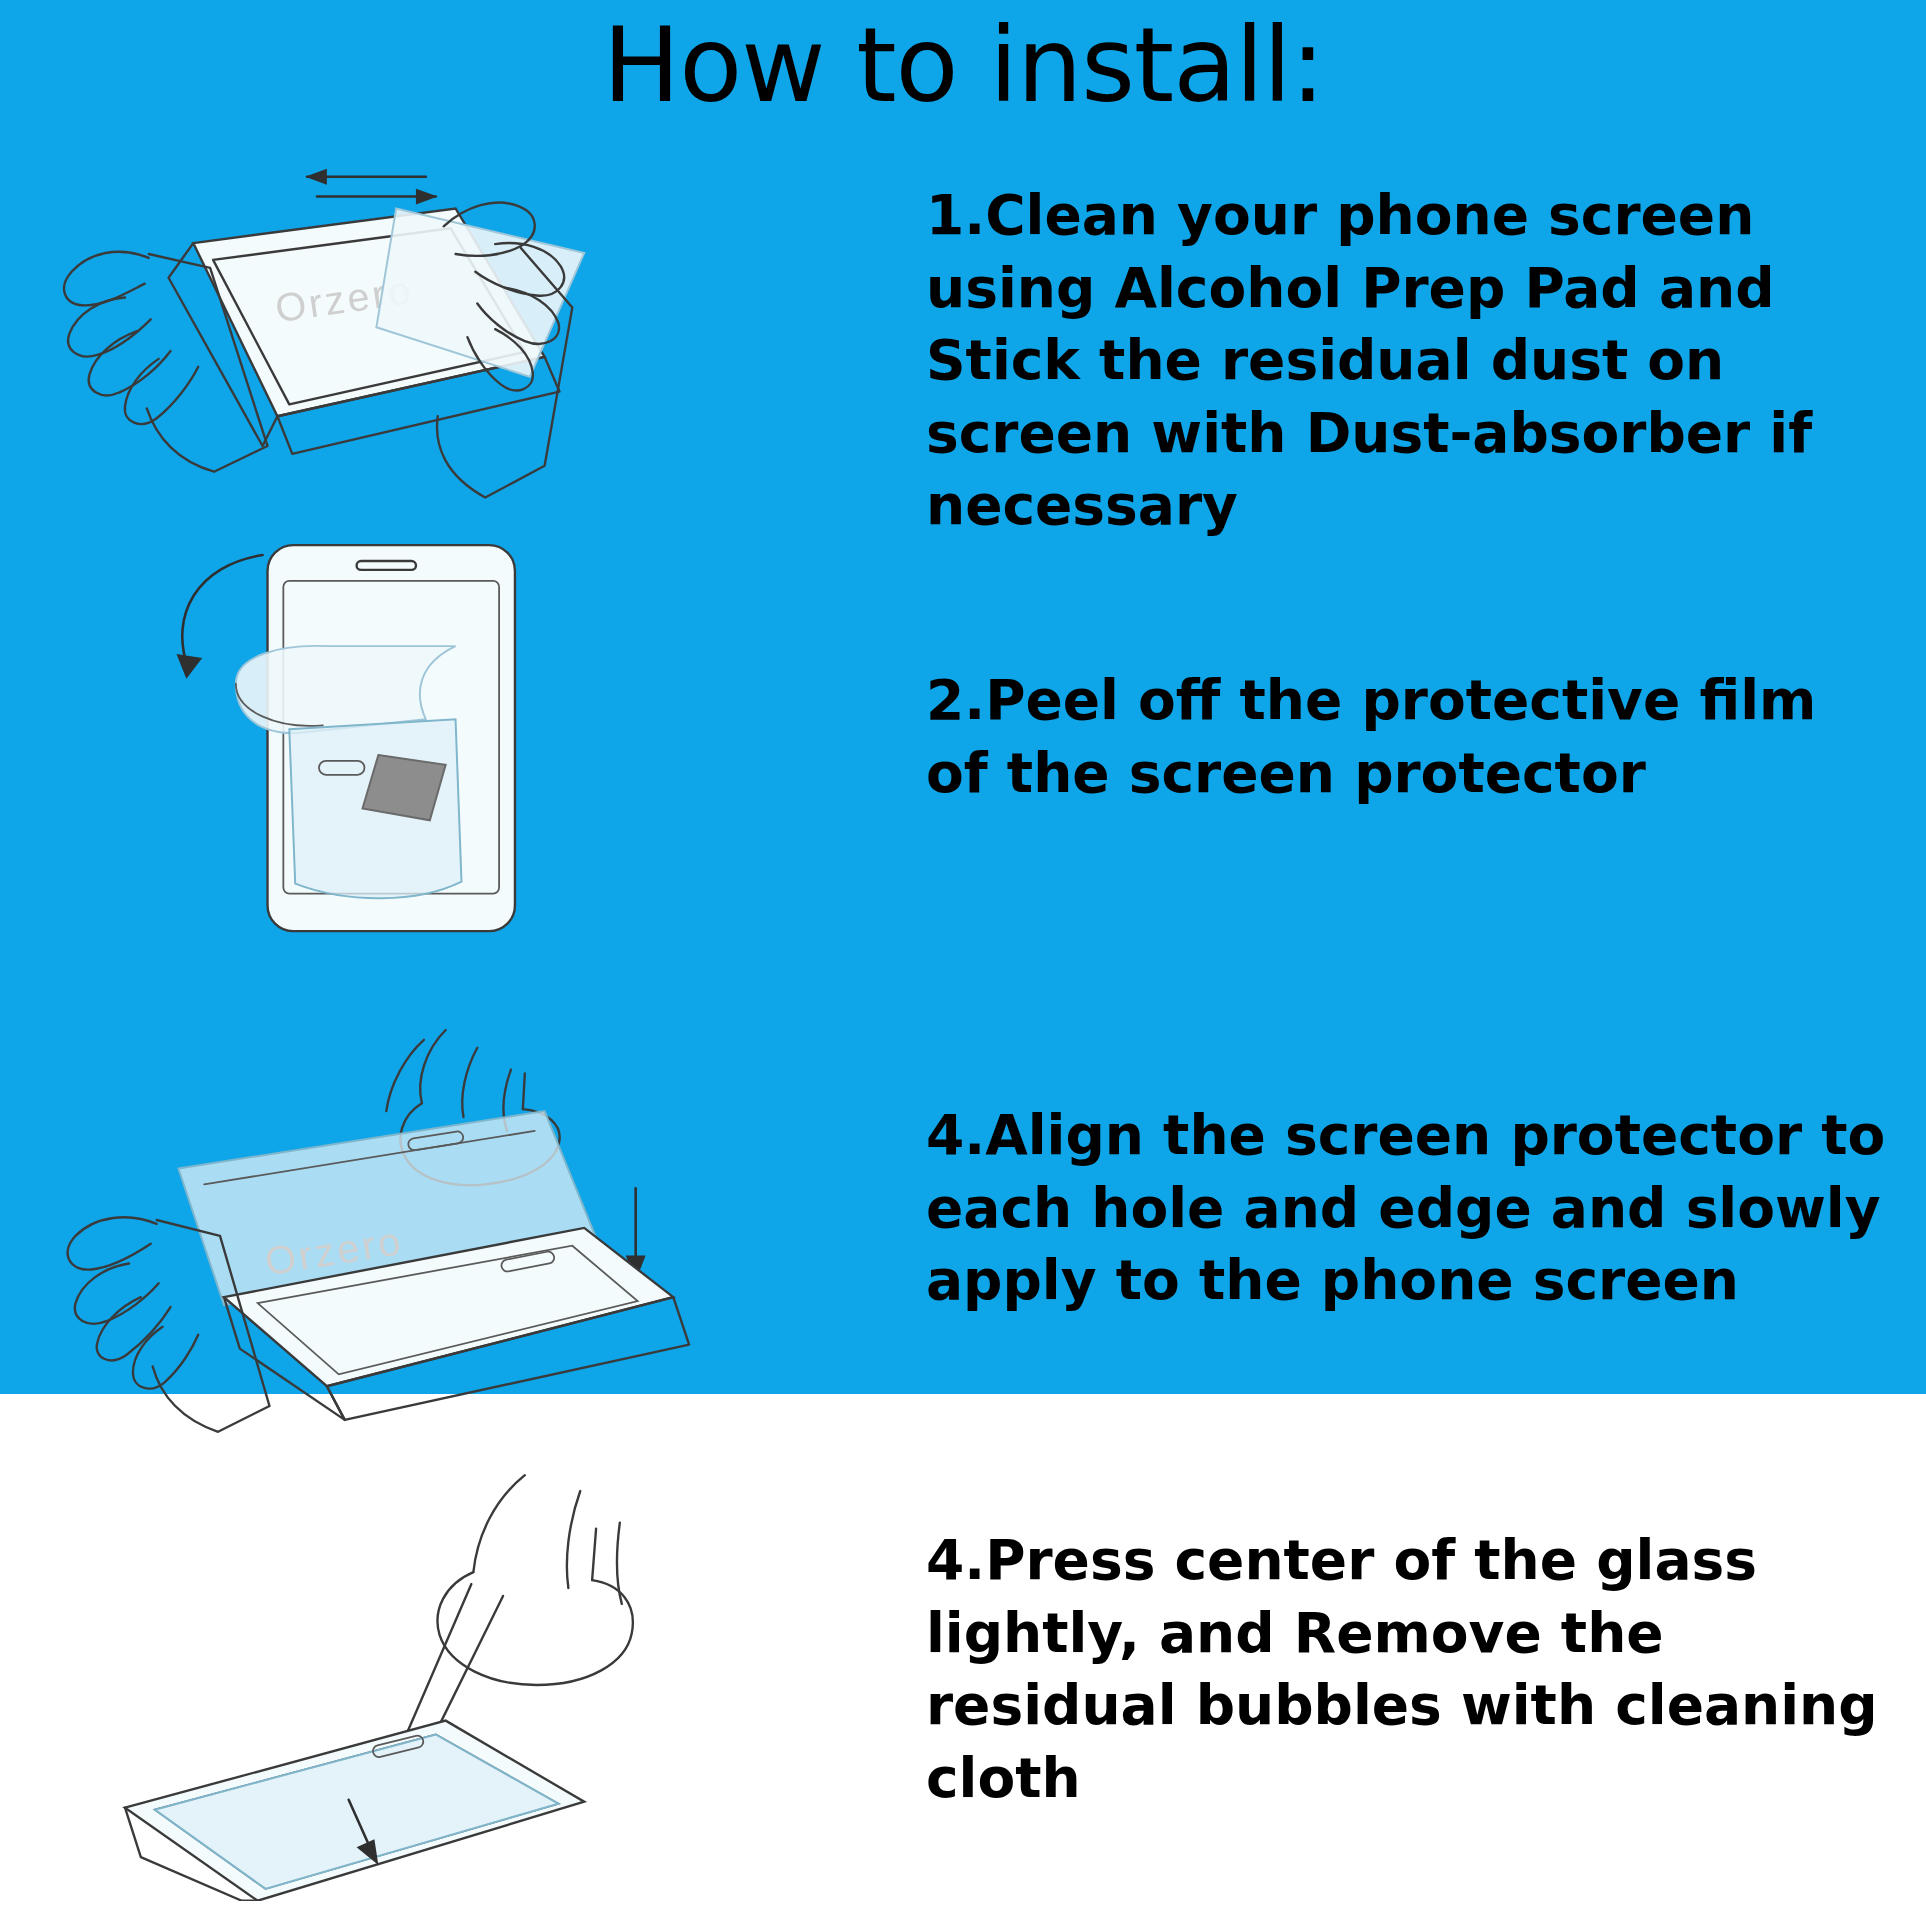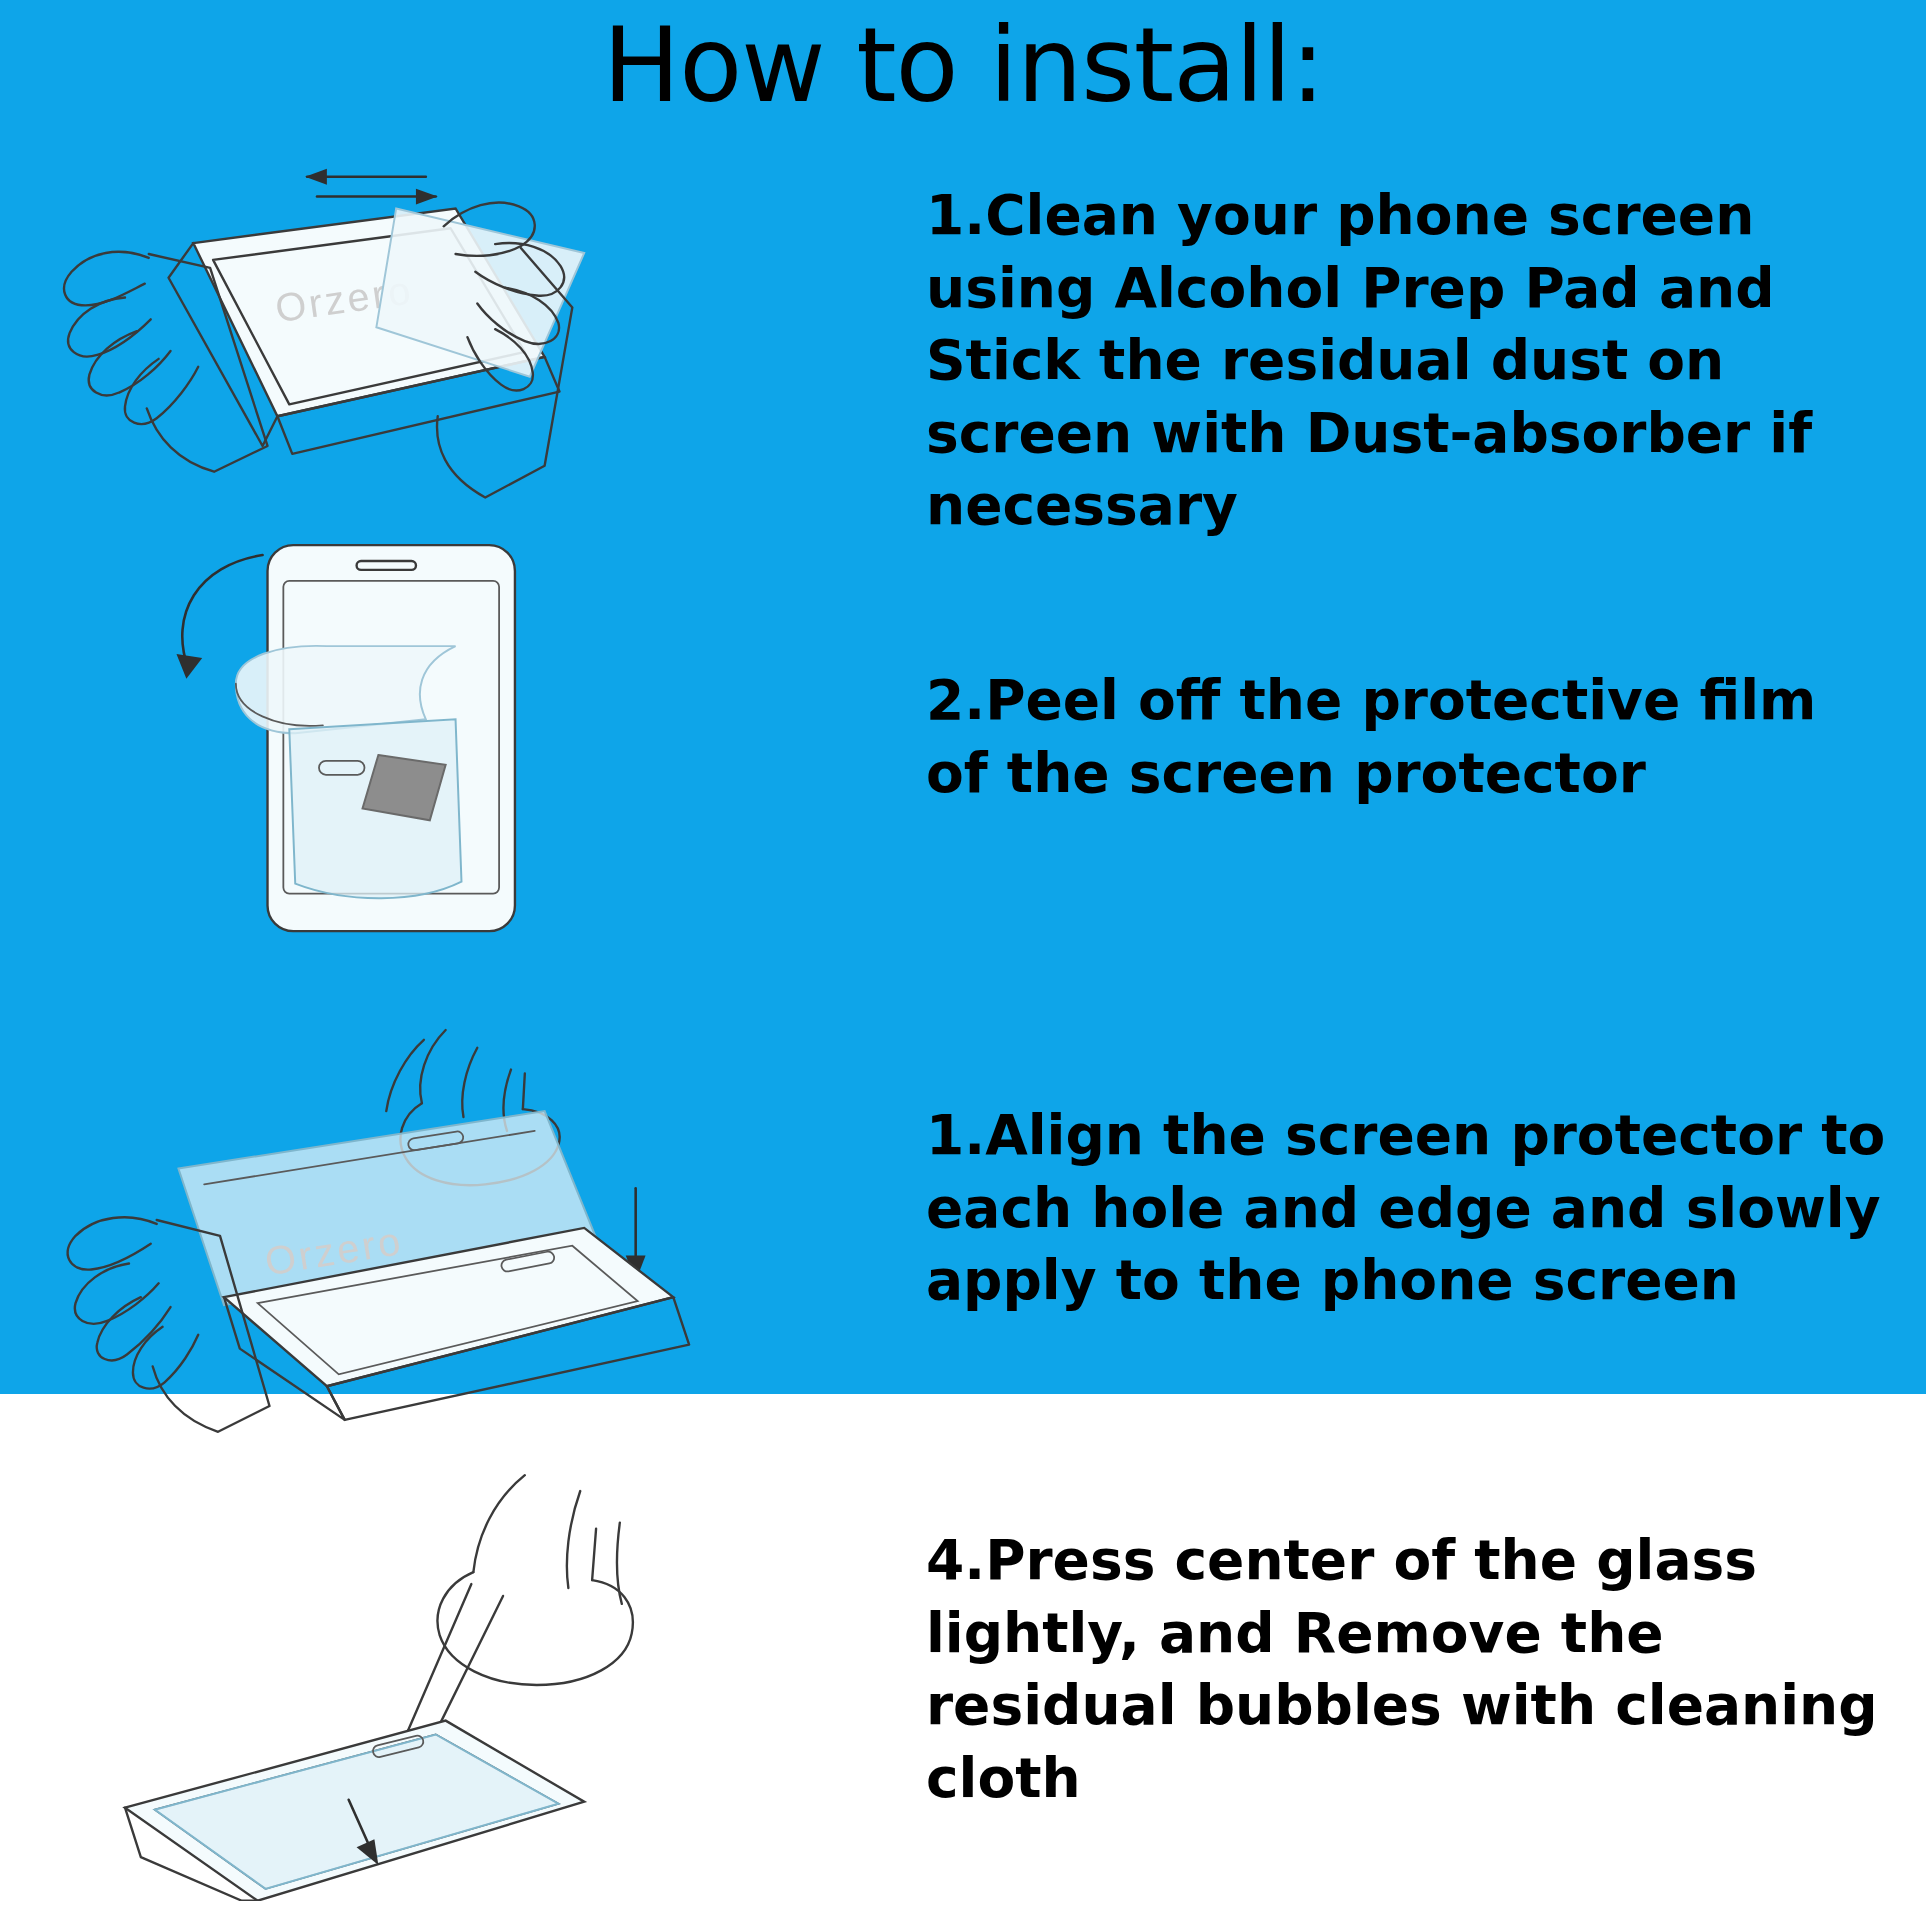--- a/index.html
+++ b/index.html
@@ -193,21 +193,21 @@
 
           <g class="ln">
             <path d="M128 226 C100 214, 66 218, 46 238 C30 256, 40 274, 62 272 C82 270, 104 258, 122 246"></path>
             <path d="M100 266 C74 270, 52 286, 46 306 C42 322, 58 332, 78 324 C98 316, 118 300, 130 286"></path>
             <path d="M112 300 C90 310, 72 328, 68 346 C64 362, 82 370, 98 358 C116 344, 132 326, 142 310"></path>
             <path d="M134 330 C116 342, 104 360, 104 376 C104 392, 122 398, 136 386 C152 372, 164 352, 170 338"></path>
             <path d="M128 222 L192 238 L242 410 L190 436 C154 424, 132 400, 124 370"></path>
           </g>
         </svg>
       </div>
-      <div class="step-text">1.Align the screen protector to each hole and edge and slowly apply to the phone screen</div>
+      <div class="step-text">4.Align the screen protector to each hole and edge and slowly apply to the phone screen</div>
     </div>
 
     <div class="step" id="step-4">
       <div class="step-figure">
         <svg width="861" height="436" viewBox="0 0 870 440">
 
           <g class="ln">
             <path d="M500 10 C470 34, 452 70, 448 108"></path>
             <path d="M556 26 C544 60, 540 96, 544 124"></path>
             <path d="M596 58 C592 88, 592 118, 598 140"></path>

